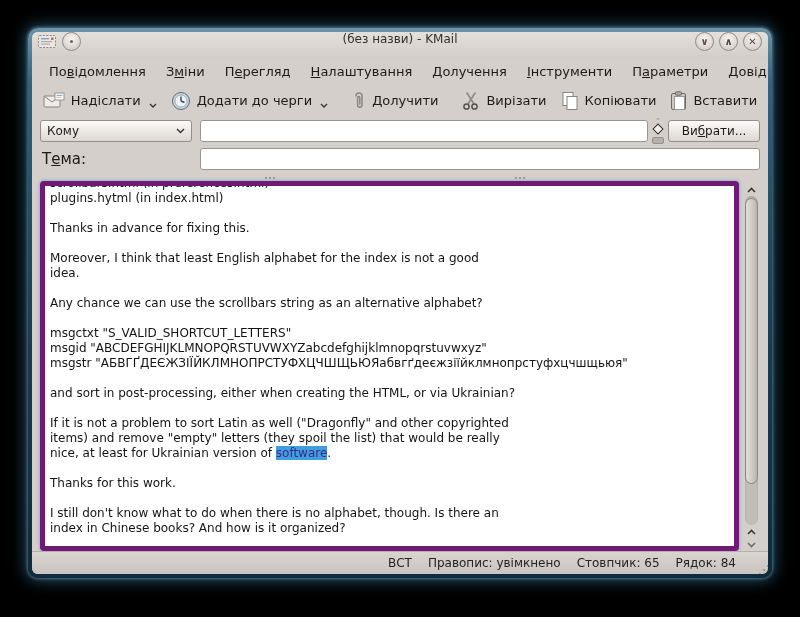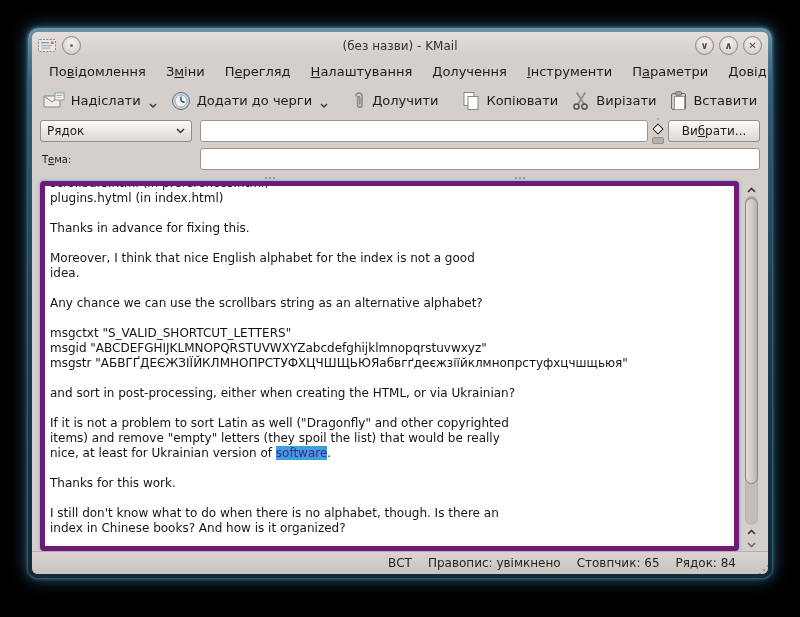--- a/index.html
+++ b/index.html
@@ -17,21 +17,21 @@
     box-shadow:0 0 16px 2px rgba(66,140,185,.55),0 0 3px 1px rgba(140,200,235,.5);
   }
   .win{
     width:100%;height:100%;border-radius:6px;overflow:hidden;
     background:#d4cfca;display:flex;flex-direction:column;
   }
   
   .titlebar{
     height:27px;flex:0 0 27px;position:relative;
     background:linear-gradient(180deg,#e3dfda,#d2cdc8);
-    display:flex;align-items:center;padding:0 6px;gap:27px;
+    display:flex;align-items:flex-start;padding:0 6px;gap:27px;
   }
   .title{
     position:absolute;left:0;right:0;text-align:center;
     font-size:12px;color:#33302e;pointer-events:none;
   }
   .tb-left{display:flex;align-items:center;gap:6px;z-index:1;}
   .tb-right{margin-left:auto;display:flex;align-items:center;gap:5px;z-index:1;}
   .round-btn{
     width:19px;height:19px;border-radius:50%;
     background:radial-gradient(circle at 50% 35%,#f7f4f0,#d9d4cf 70%,#c6c1bc);
@@ -80,21 +80,21 @@
   .stepper .caret{font-size:7px;color:#8a8580;}
   .stepper .diamond{
     width:6px;height:6px;border:1px solid #2e2c2a;transform:rotate(45deg);margin:2px 0;background:#f2f0ee;
   }
   .stepper .pill{width:10px;height:5px;border-radius:2px;background:#b5b0ab;border:1px solid #96918c;margin-top:2px;}
   .push-btn{
     width:92px;height:22px;box-sizing:border-box;border:1px solid #938e89;border-radius:3px;
     background:linear-gradient(180deg,#fcfbfa,#dcd7d2);
     font-size:12px;color:#1d1b1a;display:flex;align-items:center;justify-content:center;
   }
-  .subj-label{width:152px;font-size:10px;color:#1d1b1a;padding-left:2px;box-sizing:border-box;}
+  .subj-label{width:152px;font-size:15px;color:#1d1b1a;padding-left:2px;box-sizing:border-box;}
   
   .split-gap{flex:0 0 6px;position:relative;}
   .split-dots{
     position:absolute;top:2px;width:2px;height:2px;border-radius:50%;background:#8d8883;
     box-shadow:4px 0 0 #8d8883,8px 0 0 #8d8883;
   }
   
   .editor-zone{flex:1;display:flex;padding:0 8px;min-height:0;}
   .editor{
     flex:1;background:#fff;border:5px solid #701a75;border-radius:4px;
@@ -201,48 +201,48 @@
       <div class="tool-sep"></div>
       <div class="tool-btn">
         <svg width="14" height="20" viewBox="0 0 14 20">
           <path d="M4 5 a3 3 0 0 1 6 0 v9 a2.2 2.2 0 0 1 -4.4 0 V6.5 a1.1 1.1 0 0 1 2.2 0 V13" fill="none" stroke="#8d8883" stroke-width="1.5" stroke-linecap="round"></path>
         </svg>
         <span>Долучити</span>
       </div>
       <div class="tool-sep"></div>
       <div class="tool-btn">
         <svg width="18" height="20" viewBox="0 0 18 20">
-          <rect x="2" y="1.5" width="10" height="13" fill="#fff" stroke="#8a8580"></rect>
-          <rect x="6" y="5.5" width="10" height="13" fill="#fff" stroke="#8a8580"></rect>
-        </svg>
-        <span>Копіювати</span>
-      </div>
-      <div class="tool-btn">
-        <svg width="18" height="20" viewBox="0 0 18 20">
           <path d="M5 2 L12 13 M13 2 L6 13" stroke="#8d8883" stroke-width="1.6" fill="none" stroke-linecap="round"></path>
           <circle cx="4.5" cy="15.5" r="2.6" fill="none" stroke="#55514e" stroke-width="1.5"></circle>
           <circle cx="12.5" cy="15.5" r="2.6" fill="none" stroke="#55514e" stroke-width="1.5"></circle>
         </svg>
         <span>Вирізати</span>
+      </div>
+      <div class="tool-btn">
+        <svg width="18" height="20" viewBox="0 0 18 20">
+          <rect x="2" y="1.5" width="10" height="13" fill="#fff" stroke="#8a8580"></rect>
+          <rect x="6" y="5.5" width="10" height="13" fill="#fff" stroke="#8a8580"></rect>
+        </svg>
+        <span>Копіювати</span>
       </div>
       <div class="tool-btn">
         <svg width="17" height="20" viewBox="0 0 17 20">
           <rect x="1.5" y="2.5" width="14" height="16" rx="1.5" fill="#cfcac5" stroke="#6e6a66"></rect>
           <rect x="4.5" y="5.5" width="10" height="13" fill="#fff" stroke="#9a958f"></rect>
           <rect x="5.5" y="0.8" width="6" height="3.4" rx="1" fill="#b0acA7" stroke="#6e6a66"></rect>
         </svg>
         <span>Вставити</span>
       </div>
 
     </div>
 
     <div class="headers">
       <div class="hrow">
         <div class="combo">
-          <span>Рядок</span>
+          <span>Кому</span>
           <svg class="chev" width="9" height="6" viewBox="0 0 9 6">
               <path d="M1 1 L4.5 4.5 L8 1" fill="none" stroke="#3a3836" stroke-width="1.5"></path>
             </svg>
         </div>
         <input class="txt-input" value="" style="">
         <div class="stepper">
           <span class="caret">⌃</span>
           <span class="diamond"></span>
           <span class="pill"></span>
         </div>
@@ -261,21 +261,21 @@
       <span class="split-dots" style="left:483px"></span>
     </div>
 
     <div class="editor-zone">
       <div class="editor">
         <div class="line clipped">scrollbars.html (in preferences.html)</div>
         <div class="line">plugins.hytml (in index.html)</div>
         <div class="line"></div>
         <div class="line">Thanks in advance for fixing this.</div>
         <div class="line"></div>
-        <div class="line">Moreover, I think that nice English alphabet for the index is not a good</div>
+        <div class="line">Moreover, I think that least English alphabet for the index is not a good</div>
         <div class="line">idea.</div>
         <div class="line"></div>
         <div class="line">Any chance we can use the scrollbars string as an alternative alphabet?</div>
         <div class="line"></div>
         <div class="line">msgctxt "S_VALID_SHORTCUT_LETTERS"</div>
         <div class="line">msgid "ABCDEFGHIJKLMNOPQRSTUVWXYZabcdefghijklmnopqrstuvwxyz"</div>
         <div class="line">msgstr "АБВГҐДЕЄЖЗІЇЙКЛМНОПРСТУФХЦЧШЩЬЮЯабвгґдеєжзіїйклмнопрстуфхцчшщьюя"</div>
         <div class="line"></div>
         <div class="line">and sort in post-processing, either when creating the HTML, or via Ukrainian?</div>
         <div class="line"></div>

